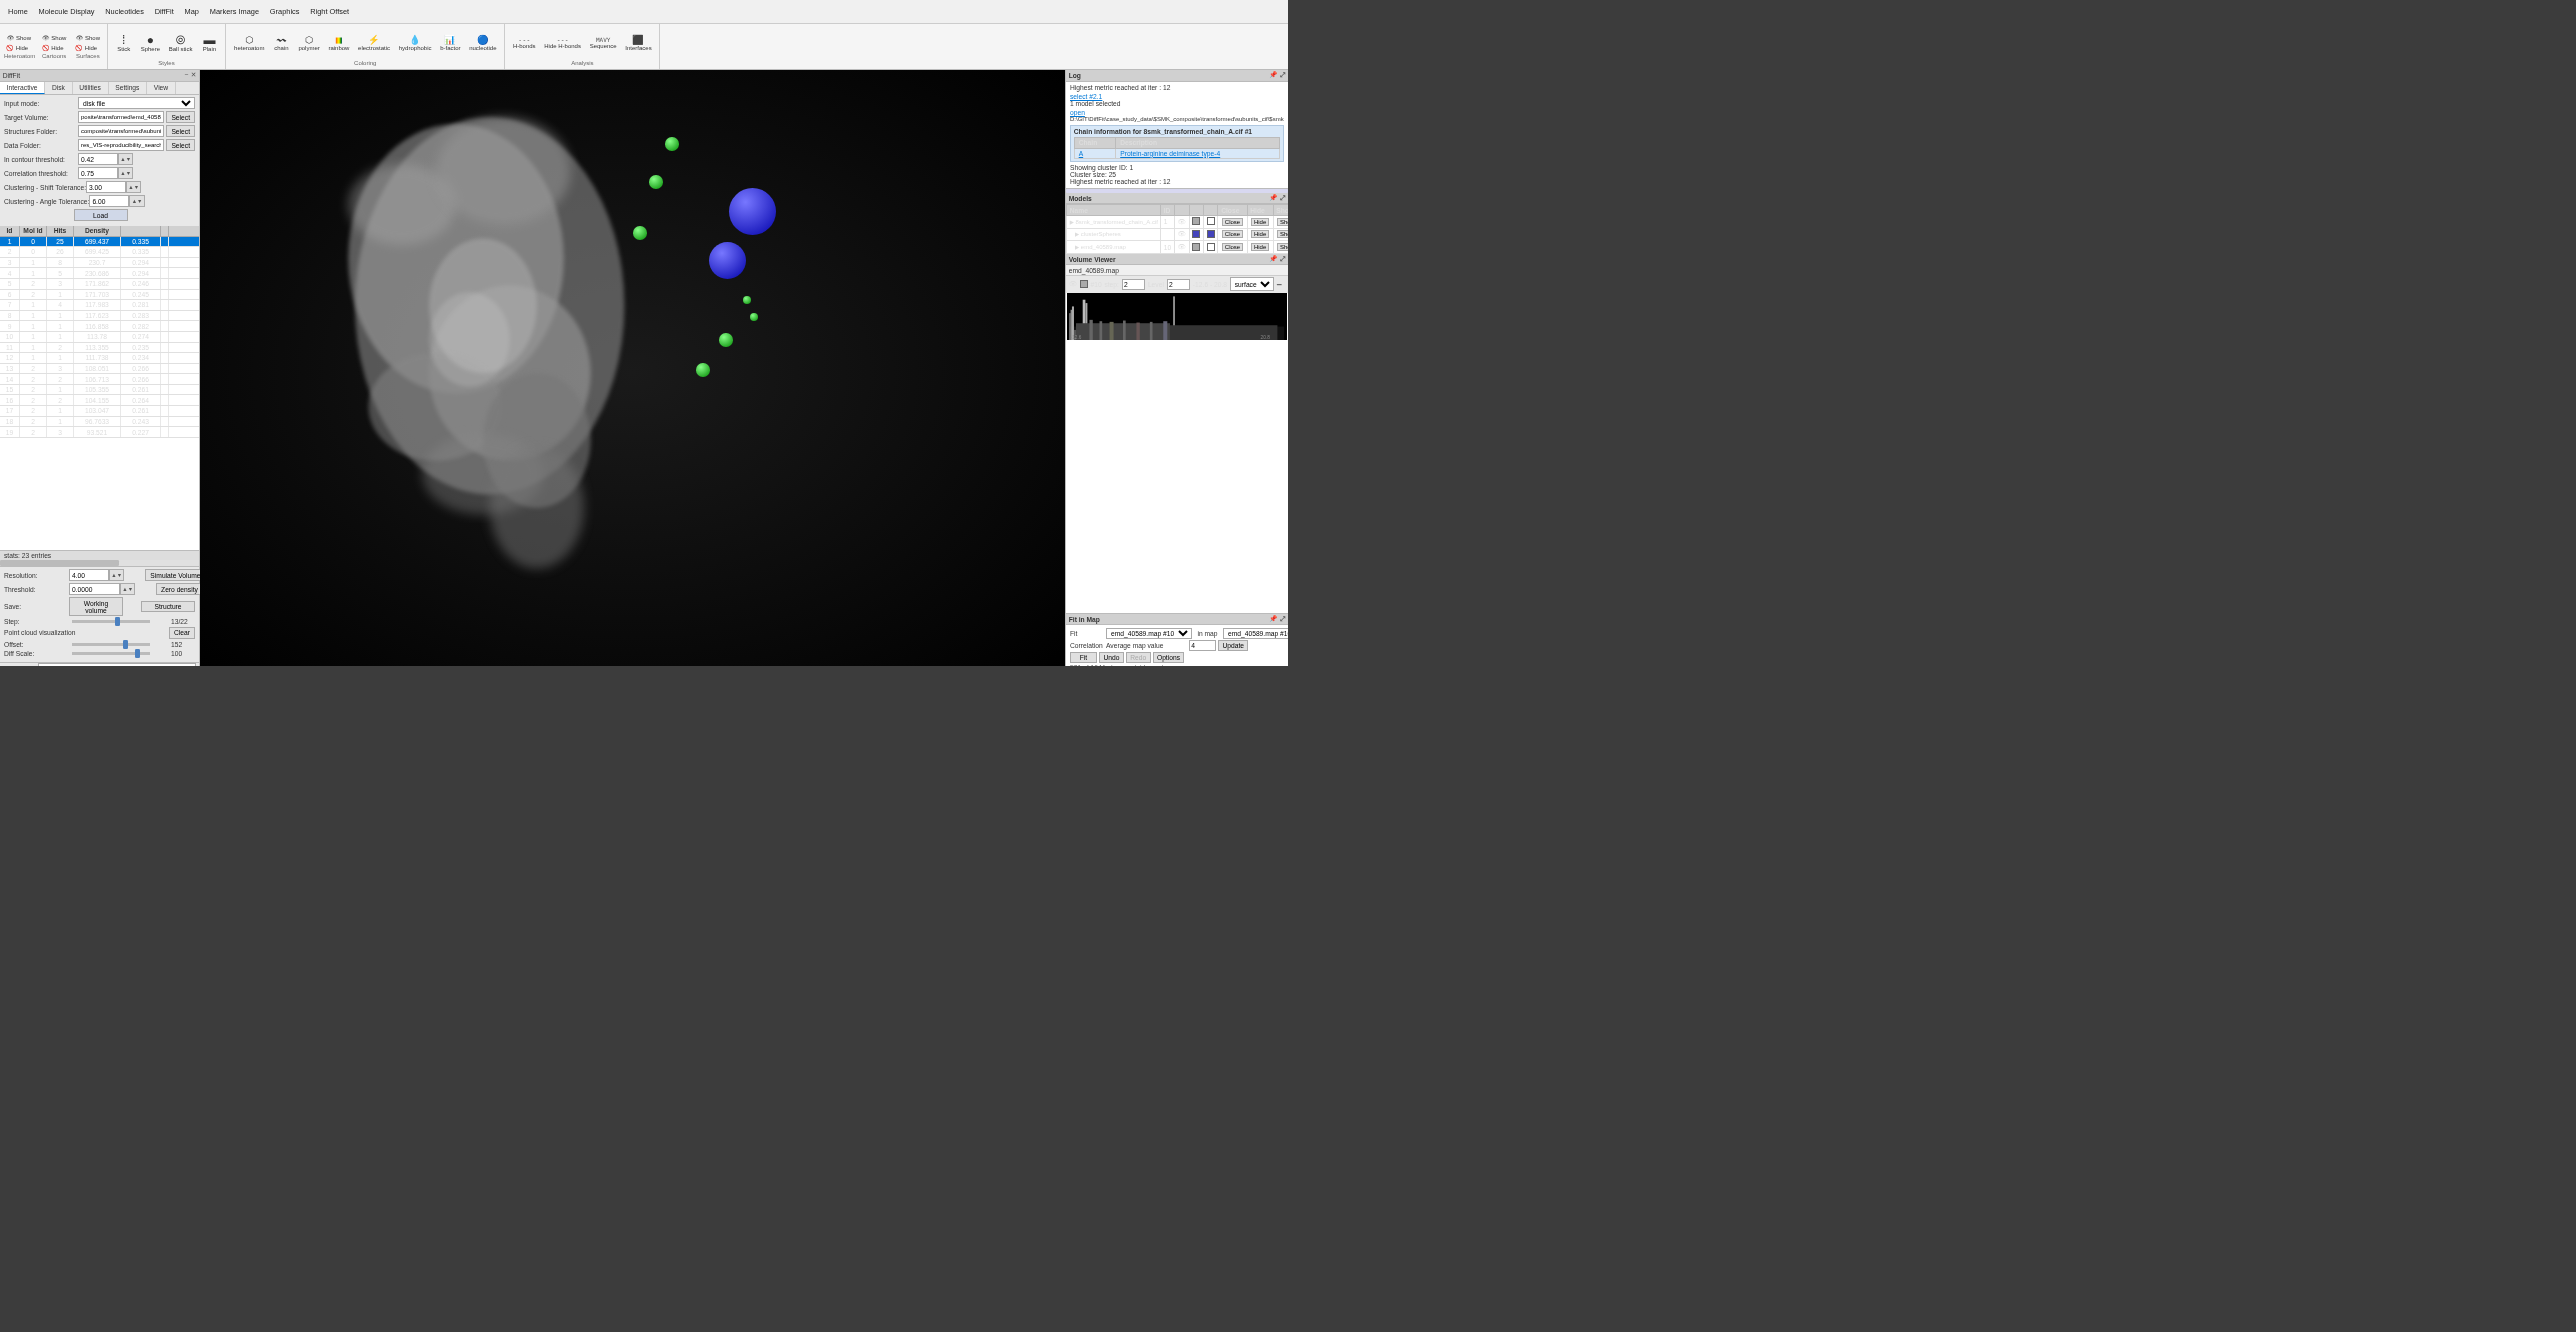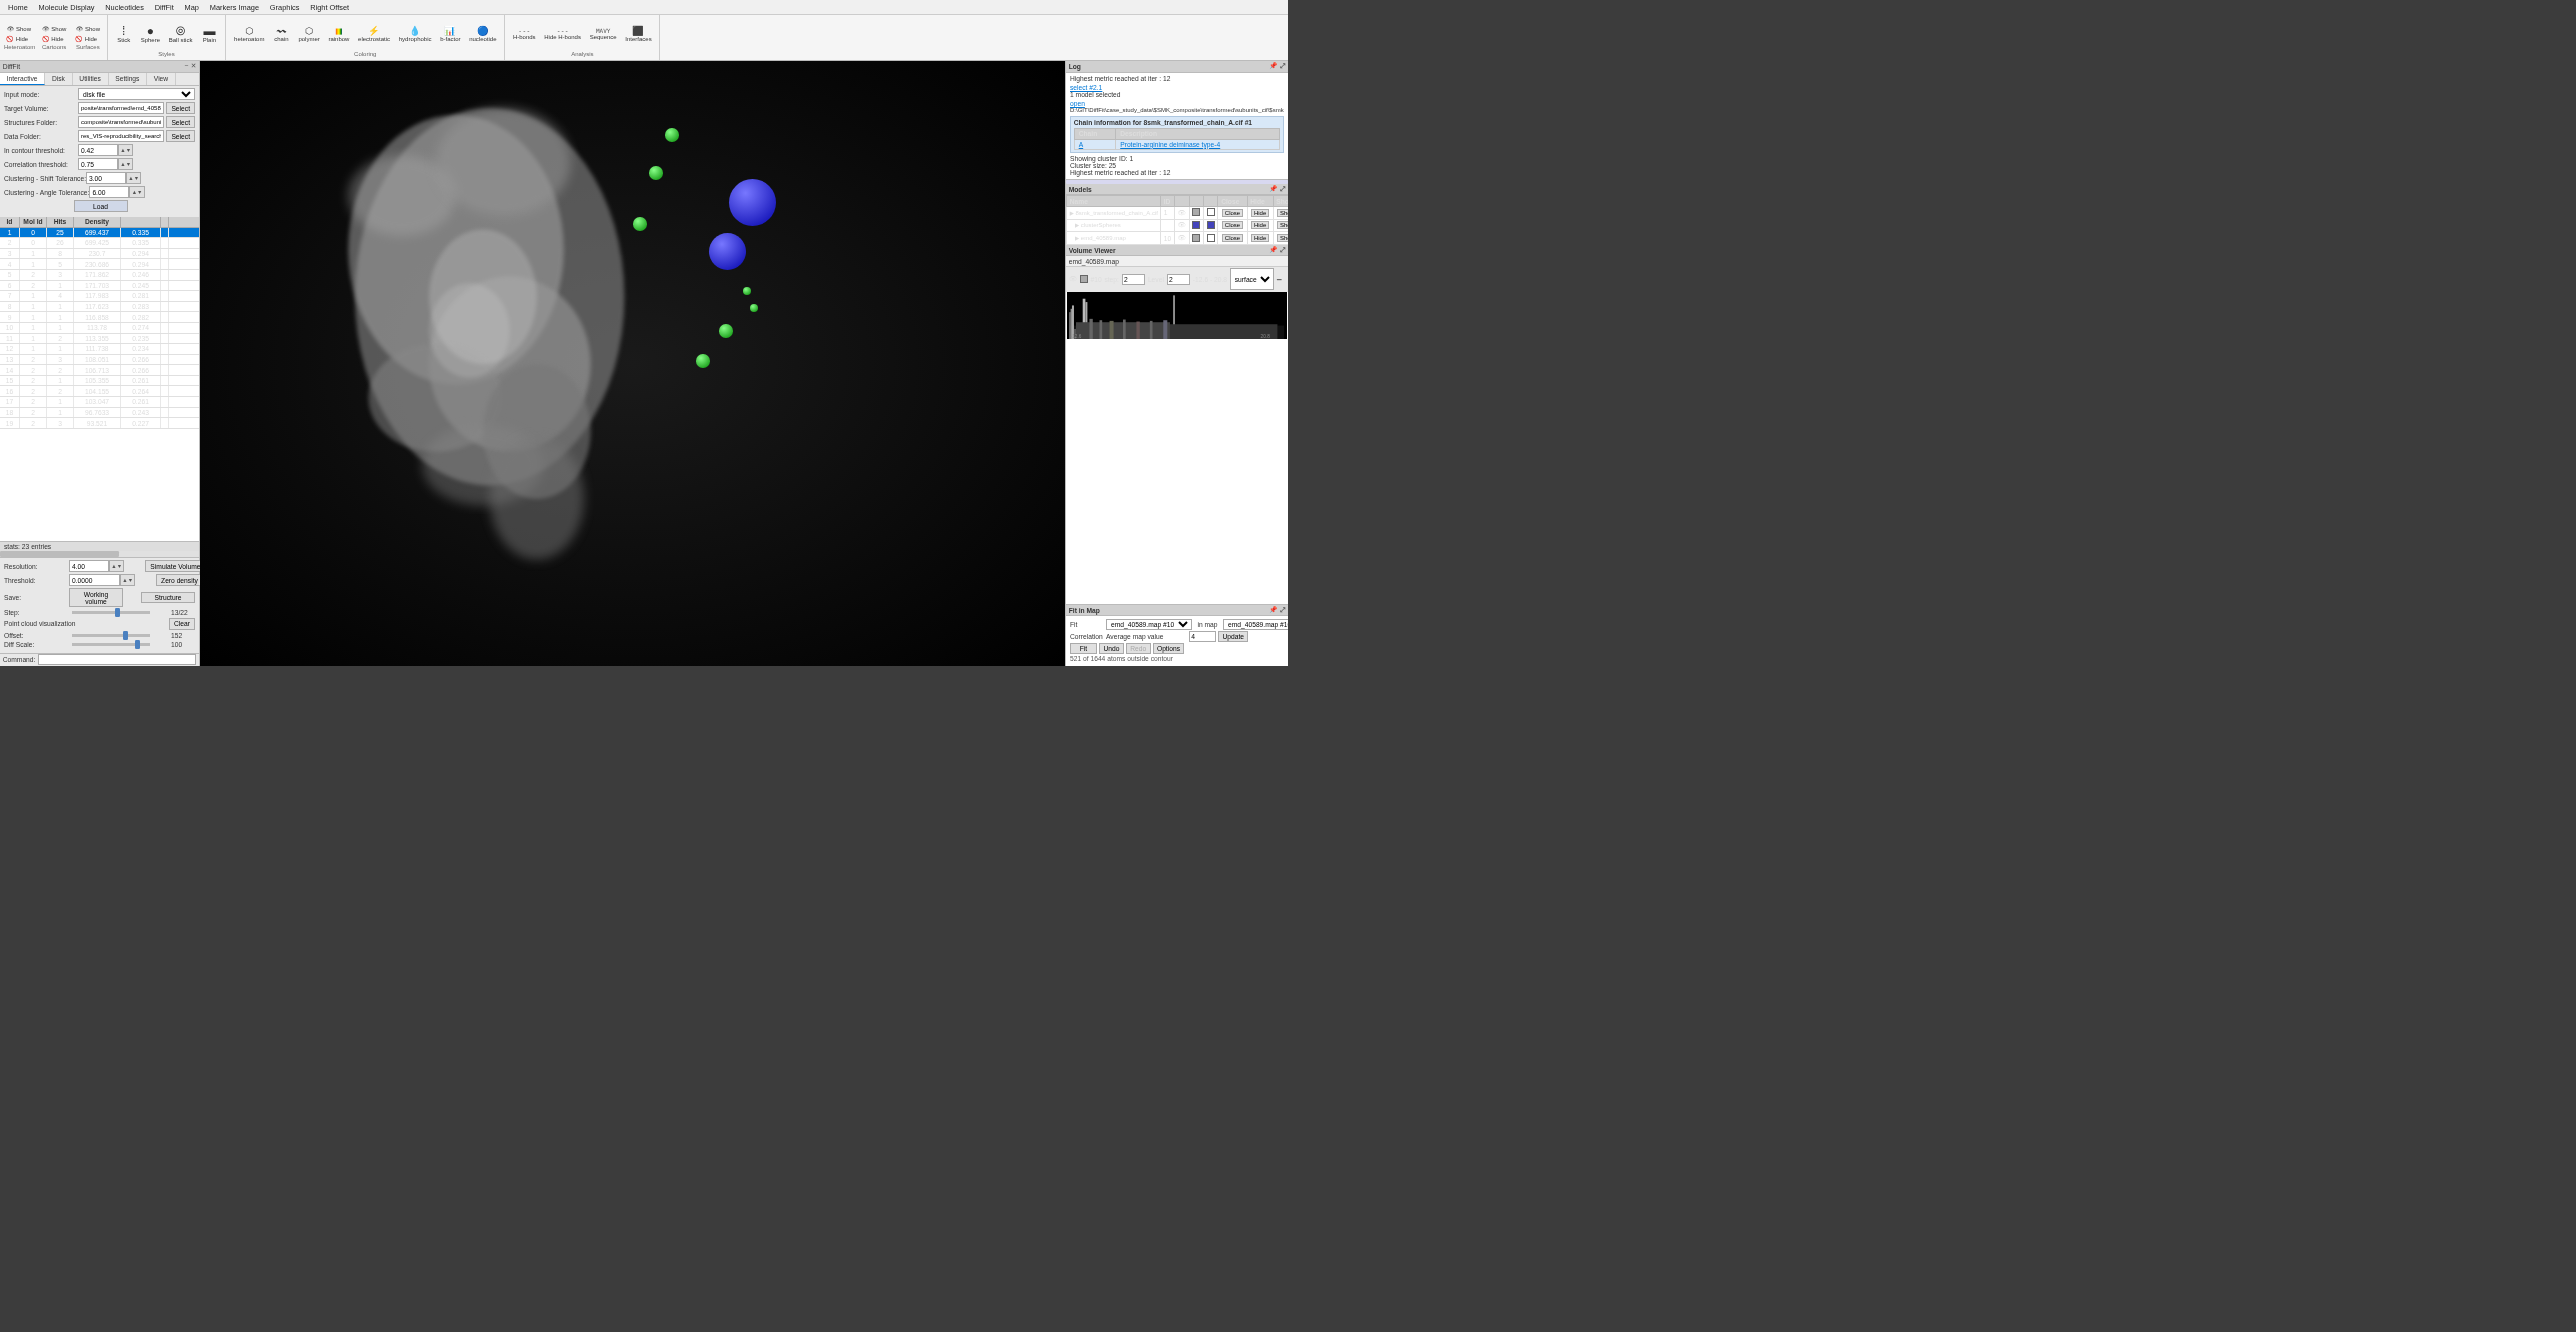--- a/index.html
+++ b/index.html
@@ -1,19 +1,19 @@
 <!DOCTYPE html>
 <html style="font-size:10.8px"><head>
   <meta charset="utf-8">
   <style>
     * { box-sizing: border-box; margin: 0; padding: 0; }
     body { background: #3c3c3c; font-family: 'Segoe UI', Arial, sans-serif; font-size: 7.4px; color: #ddd; width: 1288px; height: 666px; overflow: hidden; }
     
     
-    #menubar { background: #f0f0f0; color: #222; height: 15px; display: flex; align-items: center; padding: 0 2.7px; border-bottom: 0.7px solid #ccc; }
+    #menubar { background: #f0f0f0; color: #222; height: 24px; display: flex; align-items: center; padding: 0 2.7px; border-bottom: 0.7px solid #ccc; }
     .menu-item { padding: 1.3px 5.4px; cursor: pointer; font-size: 7.4px; color: #222; }
     
     
     #ribbon { background: #f5f5f5; border-bottom: 0.7px solid #bbb; height: 46px; display: flex; align-items: stretch; }
     .ribbon-group { display: flex; flex-direction: column; align-items: center; border-right: 0.7px solid #ccc; padding: 1.3px 4px; min-width: 40px; }
     .ribbon-group-label { font-size: 6px; color: #666; margin-top: auto; padding-bottom: 1.3px; }
     .ribbon-btns { display: flex; gap: 1.3px; flex: 1; align-items: center; }
     .ribbon-btn { display: flex; flex-direction: column; align-items: center; padding: 1.3px 2.7px; cursor: pointer; border: 0.7px solid transparent; border-radius: 1.3px; min-width: 24px; font-size: 6px; color: #333; }
     .ribbon-btn .icon { font-size: 12px; line-height: 1; }
     .ribbon-btn .btn-label { font-size: 6px; text-align: center; white-space: nowrap; }
@@ -88,21 +88,21 @@
     .models-table { width: 100%; border-collapse: collapse; }
     .models-table th { background: #d0d0d0; font-size: 6.7px; padding: 1.3px 2.7px; border: 0.7px solid #bbb; text-align: left; }
     .models-table td { font-size: 6.7px; padding: 1.3px 2.7px; border: 0.7px solid #e0e0e0; vertical-align: middle; }
     .model-action-btn { font-size: 6px; padding: 0 2px; border: 0.7px solid #aaa; background: #e0e0e0; cursor: pointer; margin: 0 0.7px; }
     .color-swatch { width: 8px; height: 8px; display: inline-block; border: 0.7px solid #666; }
     .expand-arrow { font-size: 5.4px; cursor: pointer; }
     
     .vol-viewer { flex: 1; background: #fff; }
     .vol-controls { display: flex; align-items: center; gap: 2.7px; padding: 1.3px 2.7px; background: #e8e8e8; flex-wrap: wrap; }
     .vol-input { width: 27px; height: 10.8px; font-size: 6.7px; border: 0.7px solid #aaa; background: white; padding: 0 1.3px; }
-    .vol-select { height: 22px; font-size: 6.7px; border: 0.7px solid #aaa; background: white; }
+    .vol-select { height: 14px; font-size: 6.7px; border: 0.7px solid #aaa; background: white; }
     
     .fit-section { background: #fff; border-top: 0.7px solid #bbb; flex-shrink: 0; padding: 2.7px 4px; }
     .fit-row { display: flex; align-items: center; gap: 2px; margin-bottom: 1.3px; }
     .fit-label { font-size: 6.7px; color: #333; min-width: 34px; }
     .fit-val { font-size: 6.7px; color: #333; }
     .fit-select { height: 10.8px; font-size: 6.7px; border: 0.7px solid #aaa; background: white; }
     .fit-btn { font-size: 6.7px; padding: 0.7px 3.4px; border: 0.7px solid #aaa; background: #e0e0e0; cursor: pointer; }
     
     
     ::-webkit-scrollbar { width: 5.4px; height: 5.4px; }

